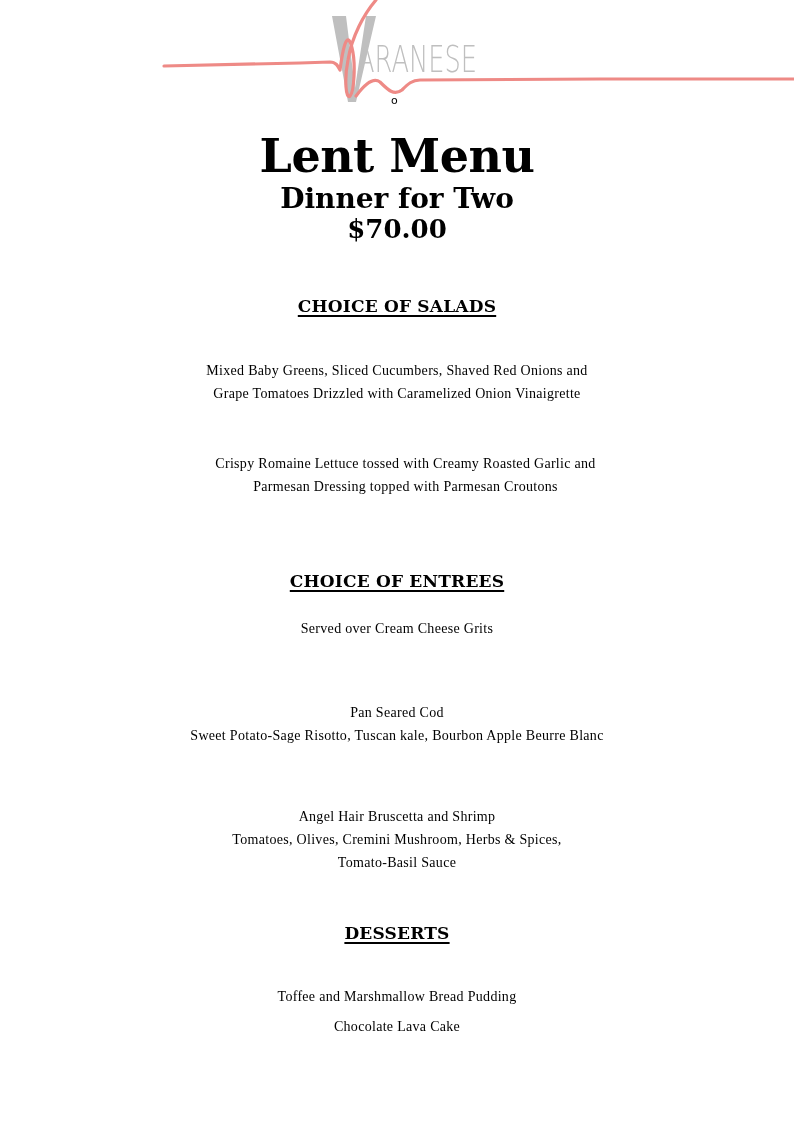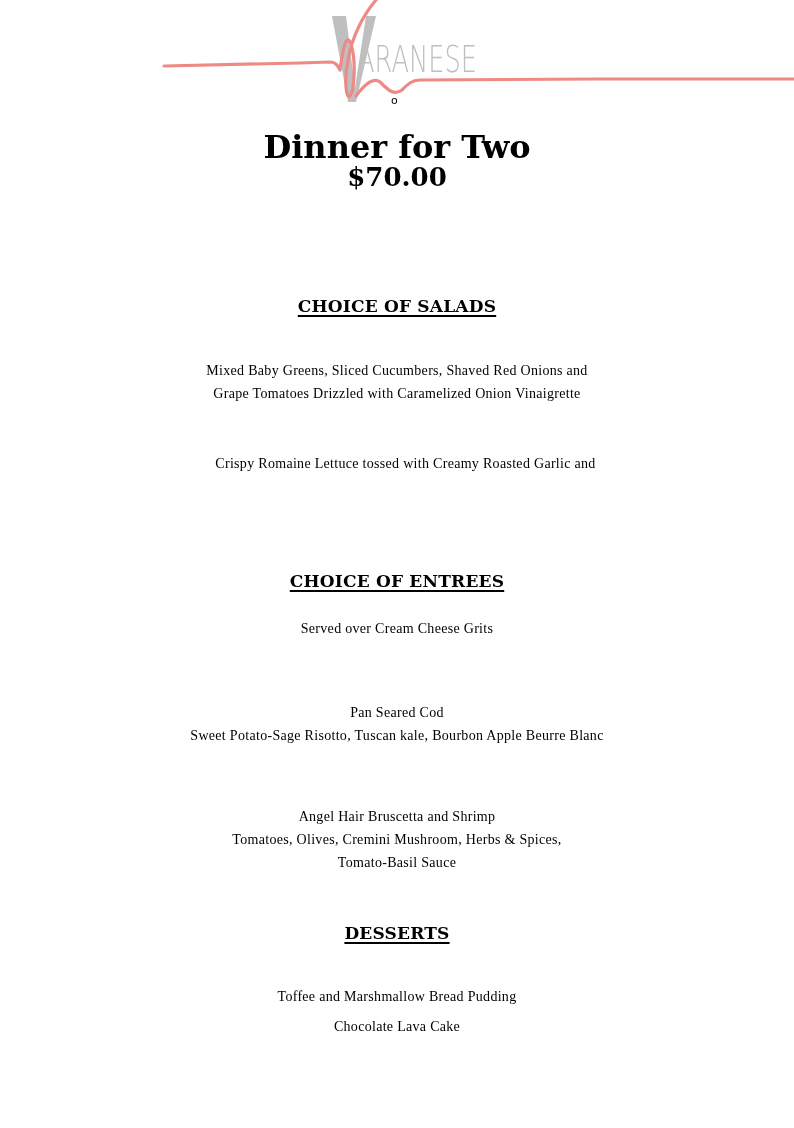--- a/index.html
+++ b/index.html
@@ -31,21 +31,21 @@
       text-align: center;
       font-family: "DejaVu Serif", "Liberation Serif", serif;
       font-weight: bold;
     }
     .title {
       font-size: 46px;
       line-height: 52px;
       letter-spacing: -0.5px;
     }
     .subtitle {
-      font-size: 32px;
+      font-size: 28px;
       line-height: 30px;
       margin-top: 2px;
     }
     .price {
       font-size: 26px;
       line-height: 30px;
     }
     .section-heading {
       position: absolute;
       left: 0;
@@ -89,33 +89,35 @@
              M356,96 C362,88 372,76 380,82
              C388,90 394,96 402,90
              C408,84 412,80 420,80
              L600,79 L794,79" fill="none" stroke="#ee8a86" stroke-width="3.2" stroke-linecap="round" stroke-linejoin="round"></path>
 
     <text x="391" y="104" fill="#000" font-family="DejaVu Sans, sans-serif" font-size="11">o</text>
   </svg>
 </div>
 
 <div class="title-block">
+  <div class="title">Lent Menu</div>
   <div class="subtitle">Dinner for Two</div>
   <div class="price">$70.00</div>
 </div>
 
 <div class="section-heading" style="top:296px;">CHOICE OF SALADS</div>
 
 <div class="item" style="top:359px;">
   <span class="line">Mixed Baby Greens, Sliced Cucumbers, Shaved Red Onions and</span>
   <span class="line">Grape Tomatoes Drizzled with Caramelized Onion Vinaigrette</span>
 </div>
 
 <div class="item" style="top:452px;margin-left:17px;">
   <span class="line">Crispy Romaine Lettuce tossed with Creamy Roasted Garlic and</span>
+  <span class="line">Parmesan Dressing topped with Parmesan Croutons</span>
 </div>
 
 <div class="section-heading" style="top:571px;text-align:center;">CHOICE OF ENTREES</div>
 
 <div class="item" style="top:617px;">
   <span class="line">Served over Cream Cheese Grits</span>
 </div>
 
 <div class="item" style="top:701px;">
   <span class="line">Pan Seared Cod</span>

